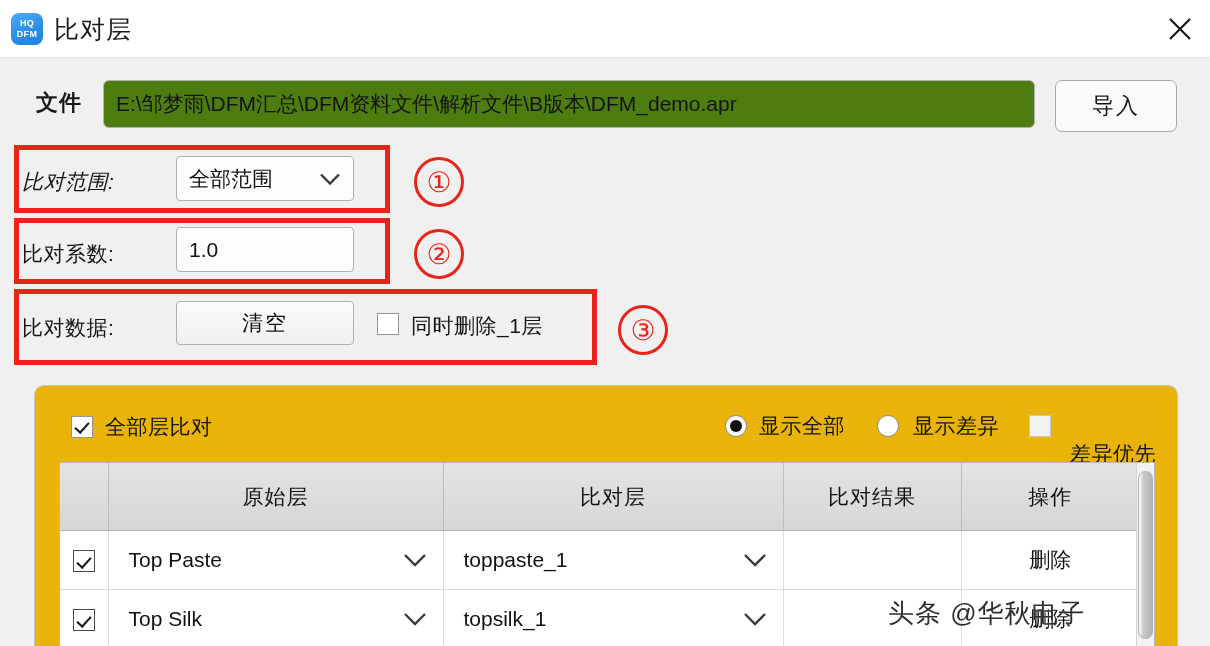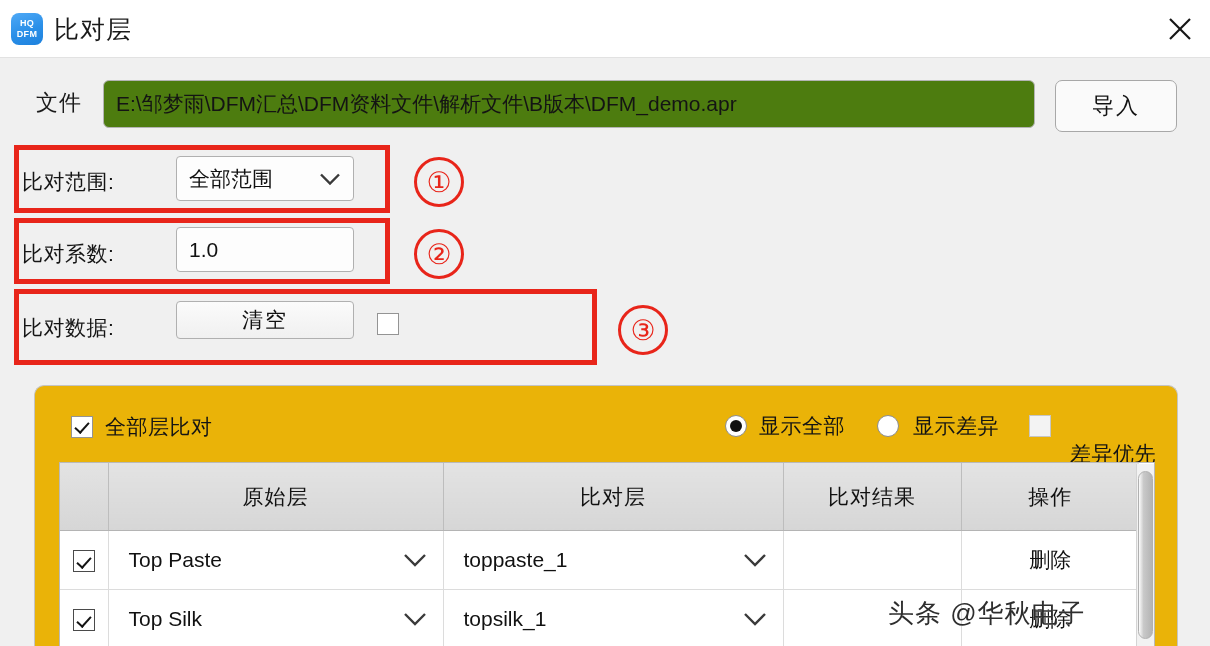--- a/index.html
+++ b/index.html
@@ -73,20 +73,21 @@
     position: absolute;
     left: 0; top: 57px;
     width: 1210px; height: 79px;
   }
   .file-label {
     position: absolute;
     left: 36px; top: 88px;
     font-size: 22px;
     color: #1a1a1a;
     letter-spacing: 1px;
+    font-weight: bold;
   }
   .file-input {
     position: absolute;
     left: 103px; top: 80px;
     width: 932px; height: 48px;
     box-sizing: border-box;
     border: 1px solid #b4b4b4;
     border-radius: 6px;
     background: #4d7c0f;
     font-size: 21px;
@@ -382,21 +383,21 @@
       </svg>
     </div>
   </div>
 
   <div class="file-row"></div>
   <div class="file-label">文件</div>
   <div class="file-input" title="请选择文件">E:\邹梦雨\DFM汇总\DFM资料文件\解析文件\B版本\DFM_demo.apr</div>
   <div class="import-btn">导入</div>
 
   <div class="setting-row row1">
-    <div class="setting-label" style="left:22px; top:23px;">比对范围:</div>
+    <div class="setting-label" style="left:22px; top:23px;font-style:italic;">比对范围:</div>
     <div class="sel" style="left:176px; top:11px; width:178px; height:45px;">
       <span class="sel-text">全部范围</span>
       <svg class="sel-caret" viewBox="0 0 22 13">
         <polyline points="2,2 11,11 20,2" fill="none" stroke="#3a3a3a" stroke-width="2.4"></polyline>
       </svg>
     </div>
     <div class="redbox" style="left:14px; top:0px; width:376px; height:68px;"></div>
     <div class="circ-num" style="left:414px; top:12px;">①</div>
   </div>
 
@@ -404,22 +405,23 @@
     <div class="setting-label" style="left:22px; top:22px;">比对系数:</div>
     <div class="sel" style="left:176px; top:9px; width:178px; height:45px;">
       <span class="sel-text">1.0</span>
     </div>
     <div class="redbox" style="left:14px; top:0px; width:376px; height:66px;"></div>
     <div class="circ-num" style="left:414px; top:11px;">②</div>
   </div>
 
   <div class="setting-row row3">
     <div class="setting-label" style="left:22px; top:25px;">比对数据:</div>
-    <div class="btn-grey" style="left:176px; top:12px; width:178px; height:38px;text-align:center;">清空</div>
+    <div class="btn-grey" style="left:176px; top:12px; width:178px; height:44px;text-align:center;">清空</div>
     <div class="cbox thin" style="left:377px; top:24px;"></div>
+    <div class="cbox-label" style="left:411px; top:23px;">同时删除_1层</div>
     <div class="redbox" style="left:14px; top:0px; width:583px; height:76px;"></div>
     <div class="circ-num" style="left:618px; top:16px;">③</div>
   </div>
 
   <div class="panel">
     <div class="panel-head">
       <div class="cbox thin checked allchk"></div>
       <div class="cbox-label allchk-label">全部层比对</div>
 
       <div class="radios">

